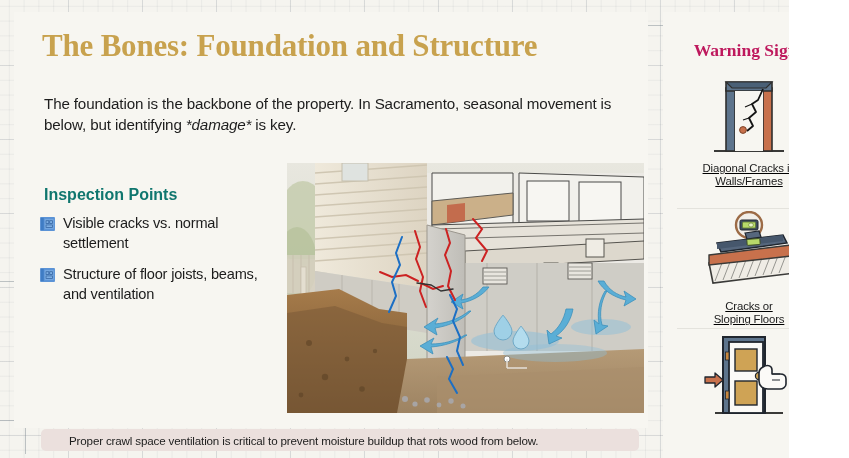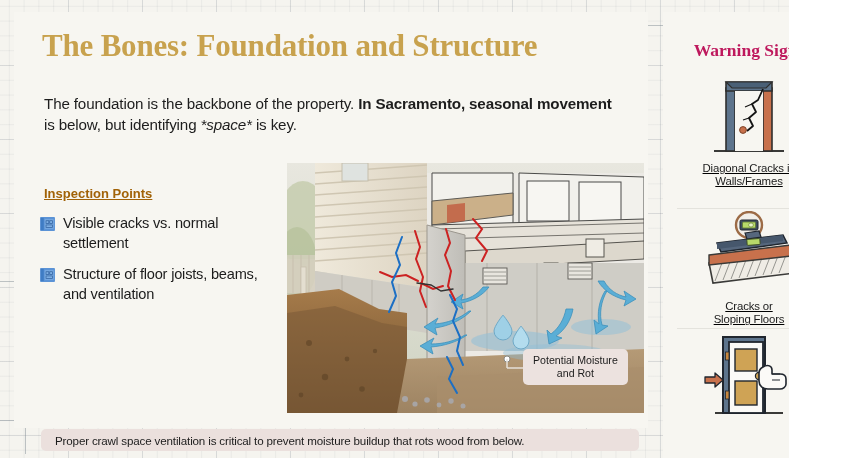--- a/index.html
+++ b/index.html
@@ -66,31 +66,30 @@
   }
   .subtitle {
     position: absolute;
     left: 44px; top: 93px;
     width: 570px;
     font-size: 15.2px;
     line-height: 21px;
     color: #1d1d1d;
     letter-spacing: -.15px;
   }
-  .subtitle b { font-weight: bold; }
+  .subtitle b { font-weight: normal; }
   .subtitle i { font-style: italic; }
 
   
   .ip-heading {
     position: absolute;
     left: 44px; top: 186px;
-    font-size: 13px;
+    font-size: 16px;
     font-weight: bold;
-    color: #a16207;
-    text-decoration: underline;
+    color: #0f766e;
   }
   .ip-list {
     position: absolute;
     left: 40px; top: 214px;
     width: 238px;
   }
   .ip-item {
     display: flex;
     align-items: flex-start;
     gap: 8px;
@@ -134,21 +133,21 @@
   
   .caption {
     position: absolute;
     left: 41px; top: 429px;
     width: 598px;
     height: 22px;
     background: #ebe0dd;
     border-radius: 5px;
     display: flex;
     align-items: center;
-    padding-left: 14px;
+    padding-left: 28px;
     box-sizing: border-box;
   }
   .caption span {
     font-size: 11.6px;
     color: #1c1c1c;
     letter-spacing: -.15px;
   }
 
   
   .side {
@@ -207,21 +206,21 @@
 
   <div class="dim dim-v" style="left:25px;top:278px;height:176px;"></div>
   <div class="dim dim-h" style="left:0px;top:420px;width:110px;"></div>
   <div class="arrowhead ah-up" style="left:72px;top:414px;"></div>
 
   <div class="paper"></div>
 
   <div class="title"><span>The Bones: Foundation and Structure</span></div>
 
   <div class="subtitle">
-    <span>The foundation is the backbone of the property. </span><b>In Sacramento, seasonal movement</b><span> is below, but identifying </span><i>*space*</i><span> is key.</span>
+    <span>The foundation is the backbone of the property. </span><b>In Sacramento, seasonal movement</b><span> is below, but identifying </span><i>*damage*</i><span> is key.</span>
   </div>
 
   <div class="ip-heading">Inspection Points</div>
 
   <div class="ip-list">
 
     <div class="ip-item">
       <span class="bp-icon">
         <svg viewBox="0 0 16 15" width="15" height="14">
           <rect x="0" y="0" width="16" height="15" rx="1" fill="#5b93d6"></rect>
@@ -424,22 +423,20 @@
       <g stroke="#333" stroke-width="1.4" fill="none" stroke-linecap="round">
         <path d="M130,120 l14,2 l10,6 l12,-2"></path>
       </g>
 
       <circle cx="220" cy="196" r="3" fill="#ffffff" stroke="#8a8a84" stroke-width="1"></circle>
       <line x1="220" y1="196" x2="220" y2="205" stroke="#e9e5e0" stroke-width="1.4"></line>
       <line x1="220" y1="205" x2="240" y2="205" stroke="#e9e5e0" stroke-width="1.4"></line>
     </svg>
   </div>
 
-  <div class="moist-label">Potential Moisture
-and Rot</div>
 
   <div class="caption">
     <span>Proper crawl space ventilation is critical to prevent moisture buildup that rots wood from below.</span>
   </div>
 
   <div class="side">
     <div class="side-title">Warning Signs</div>
 
     <div class="ws" style="top:60px;">
       <div class="ws-art">

